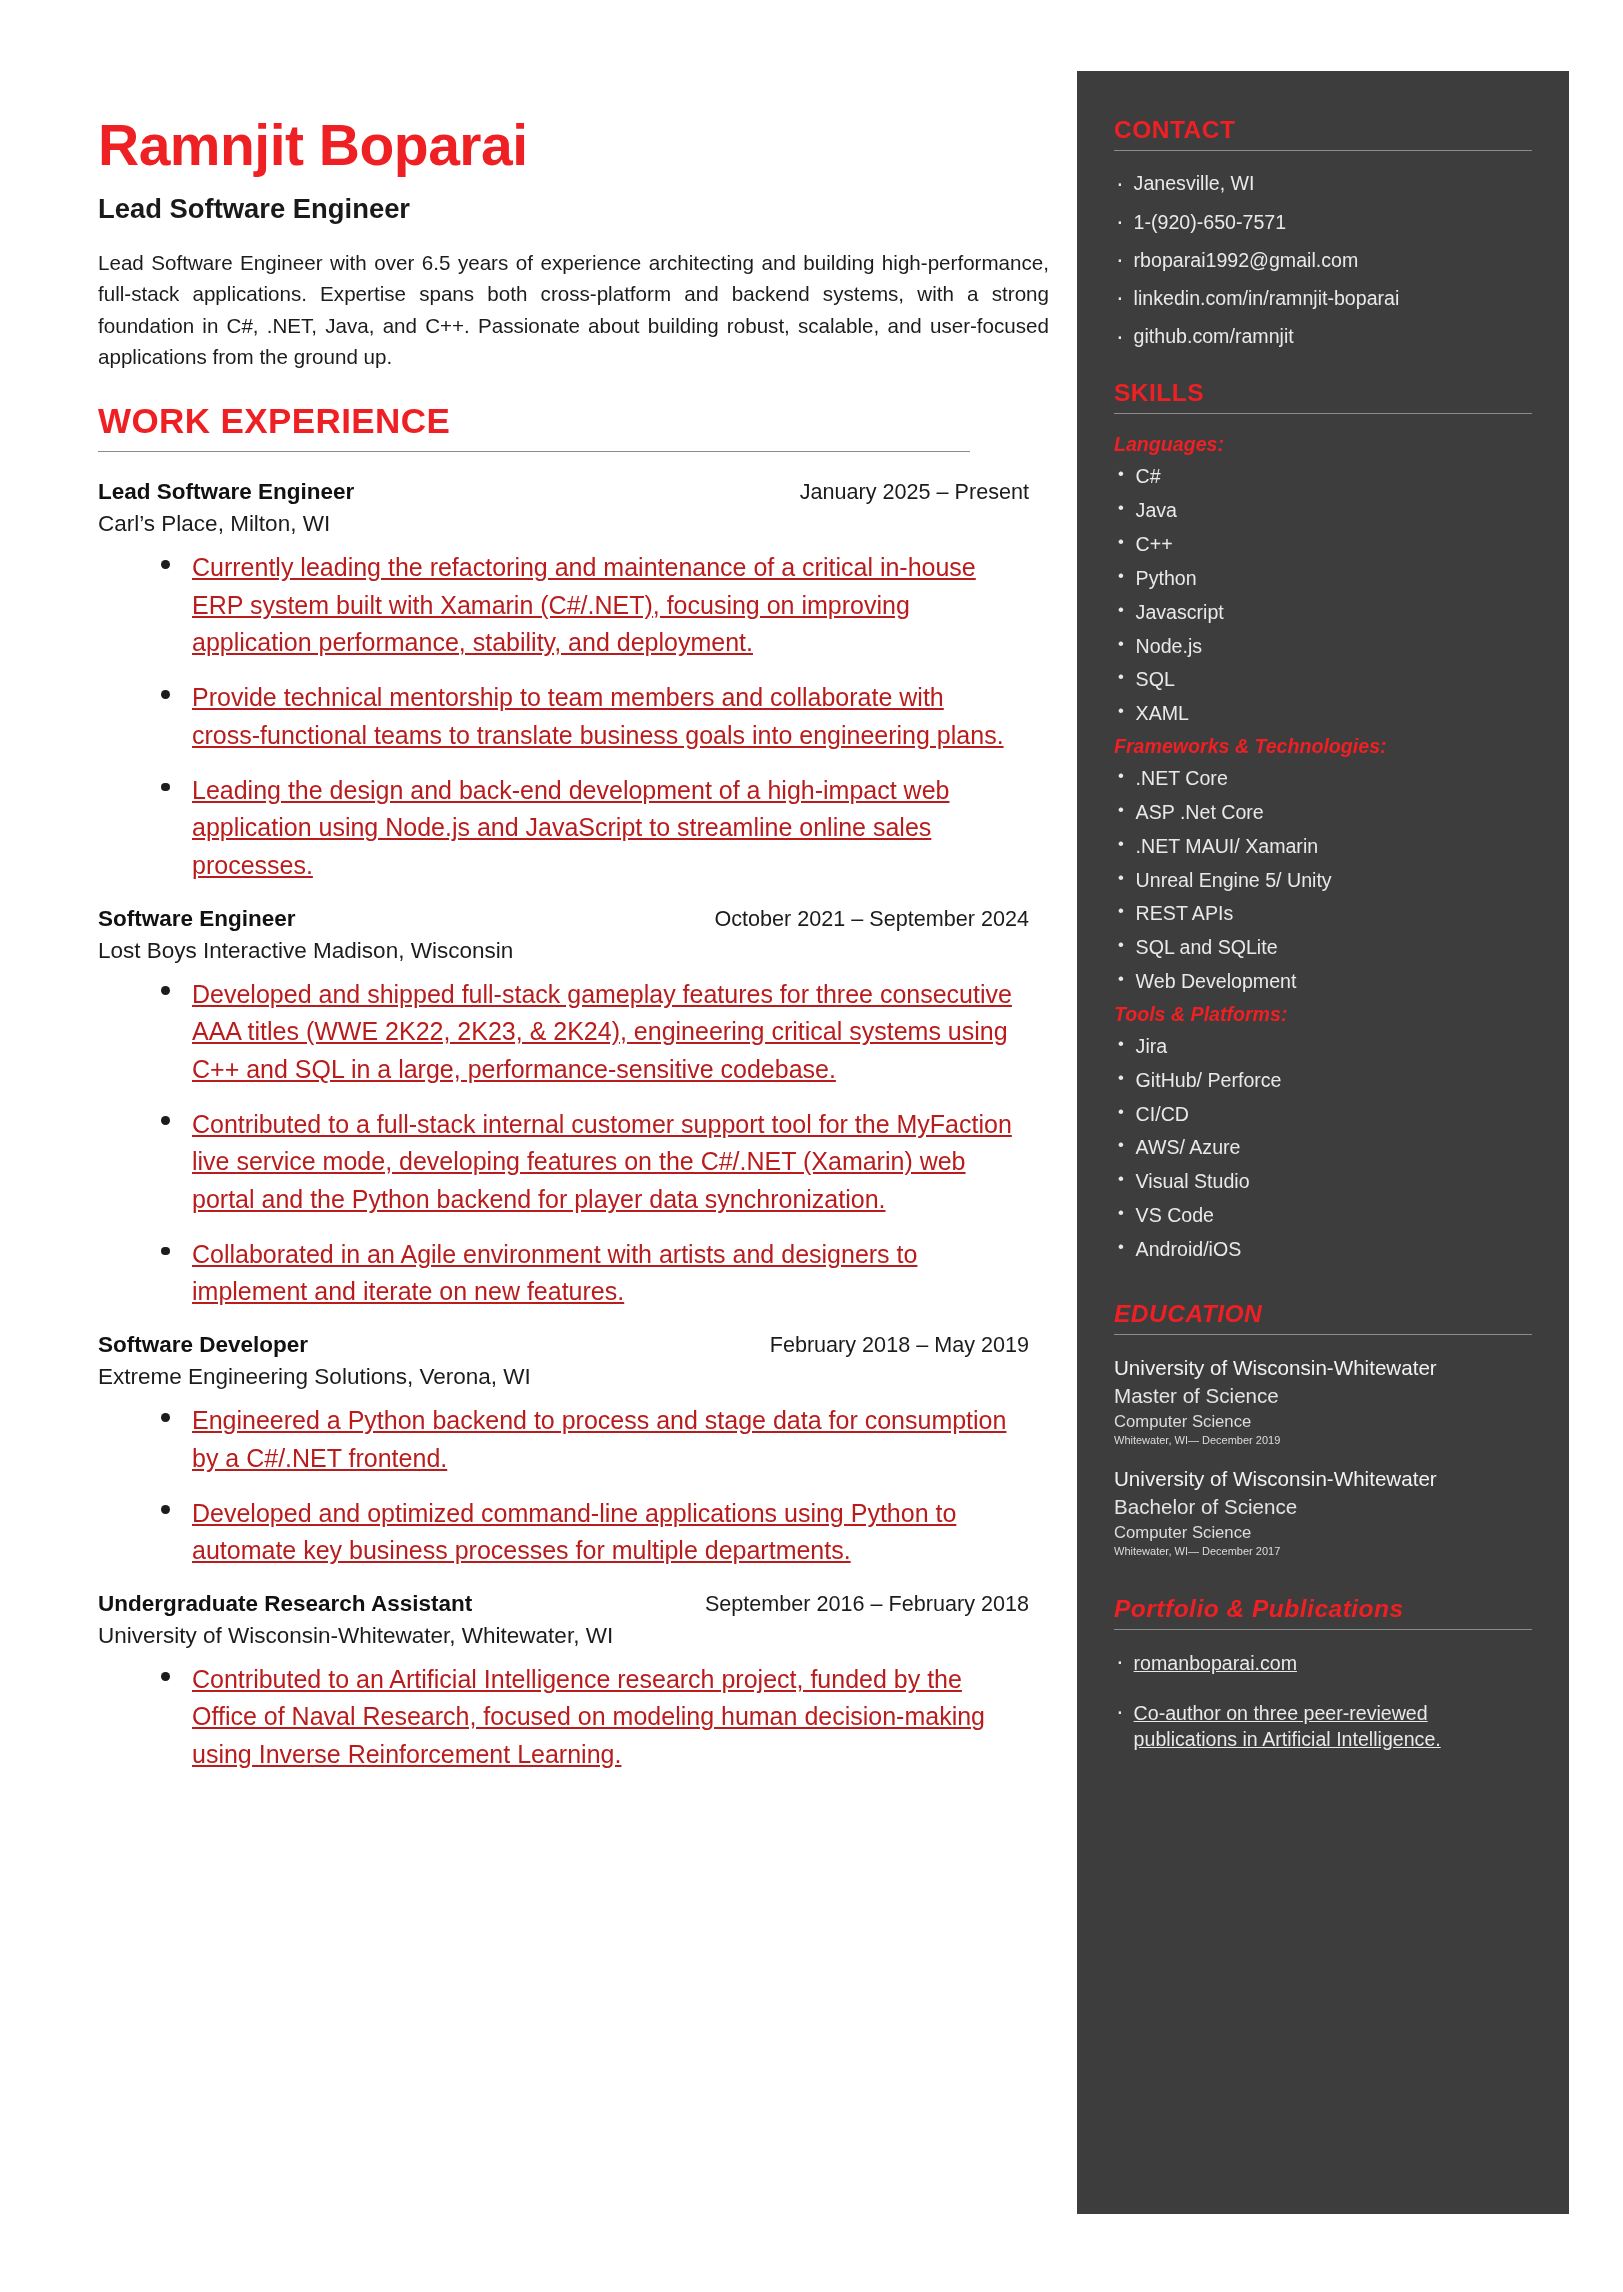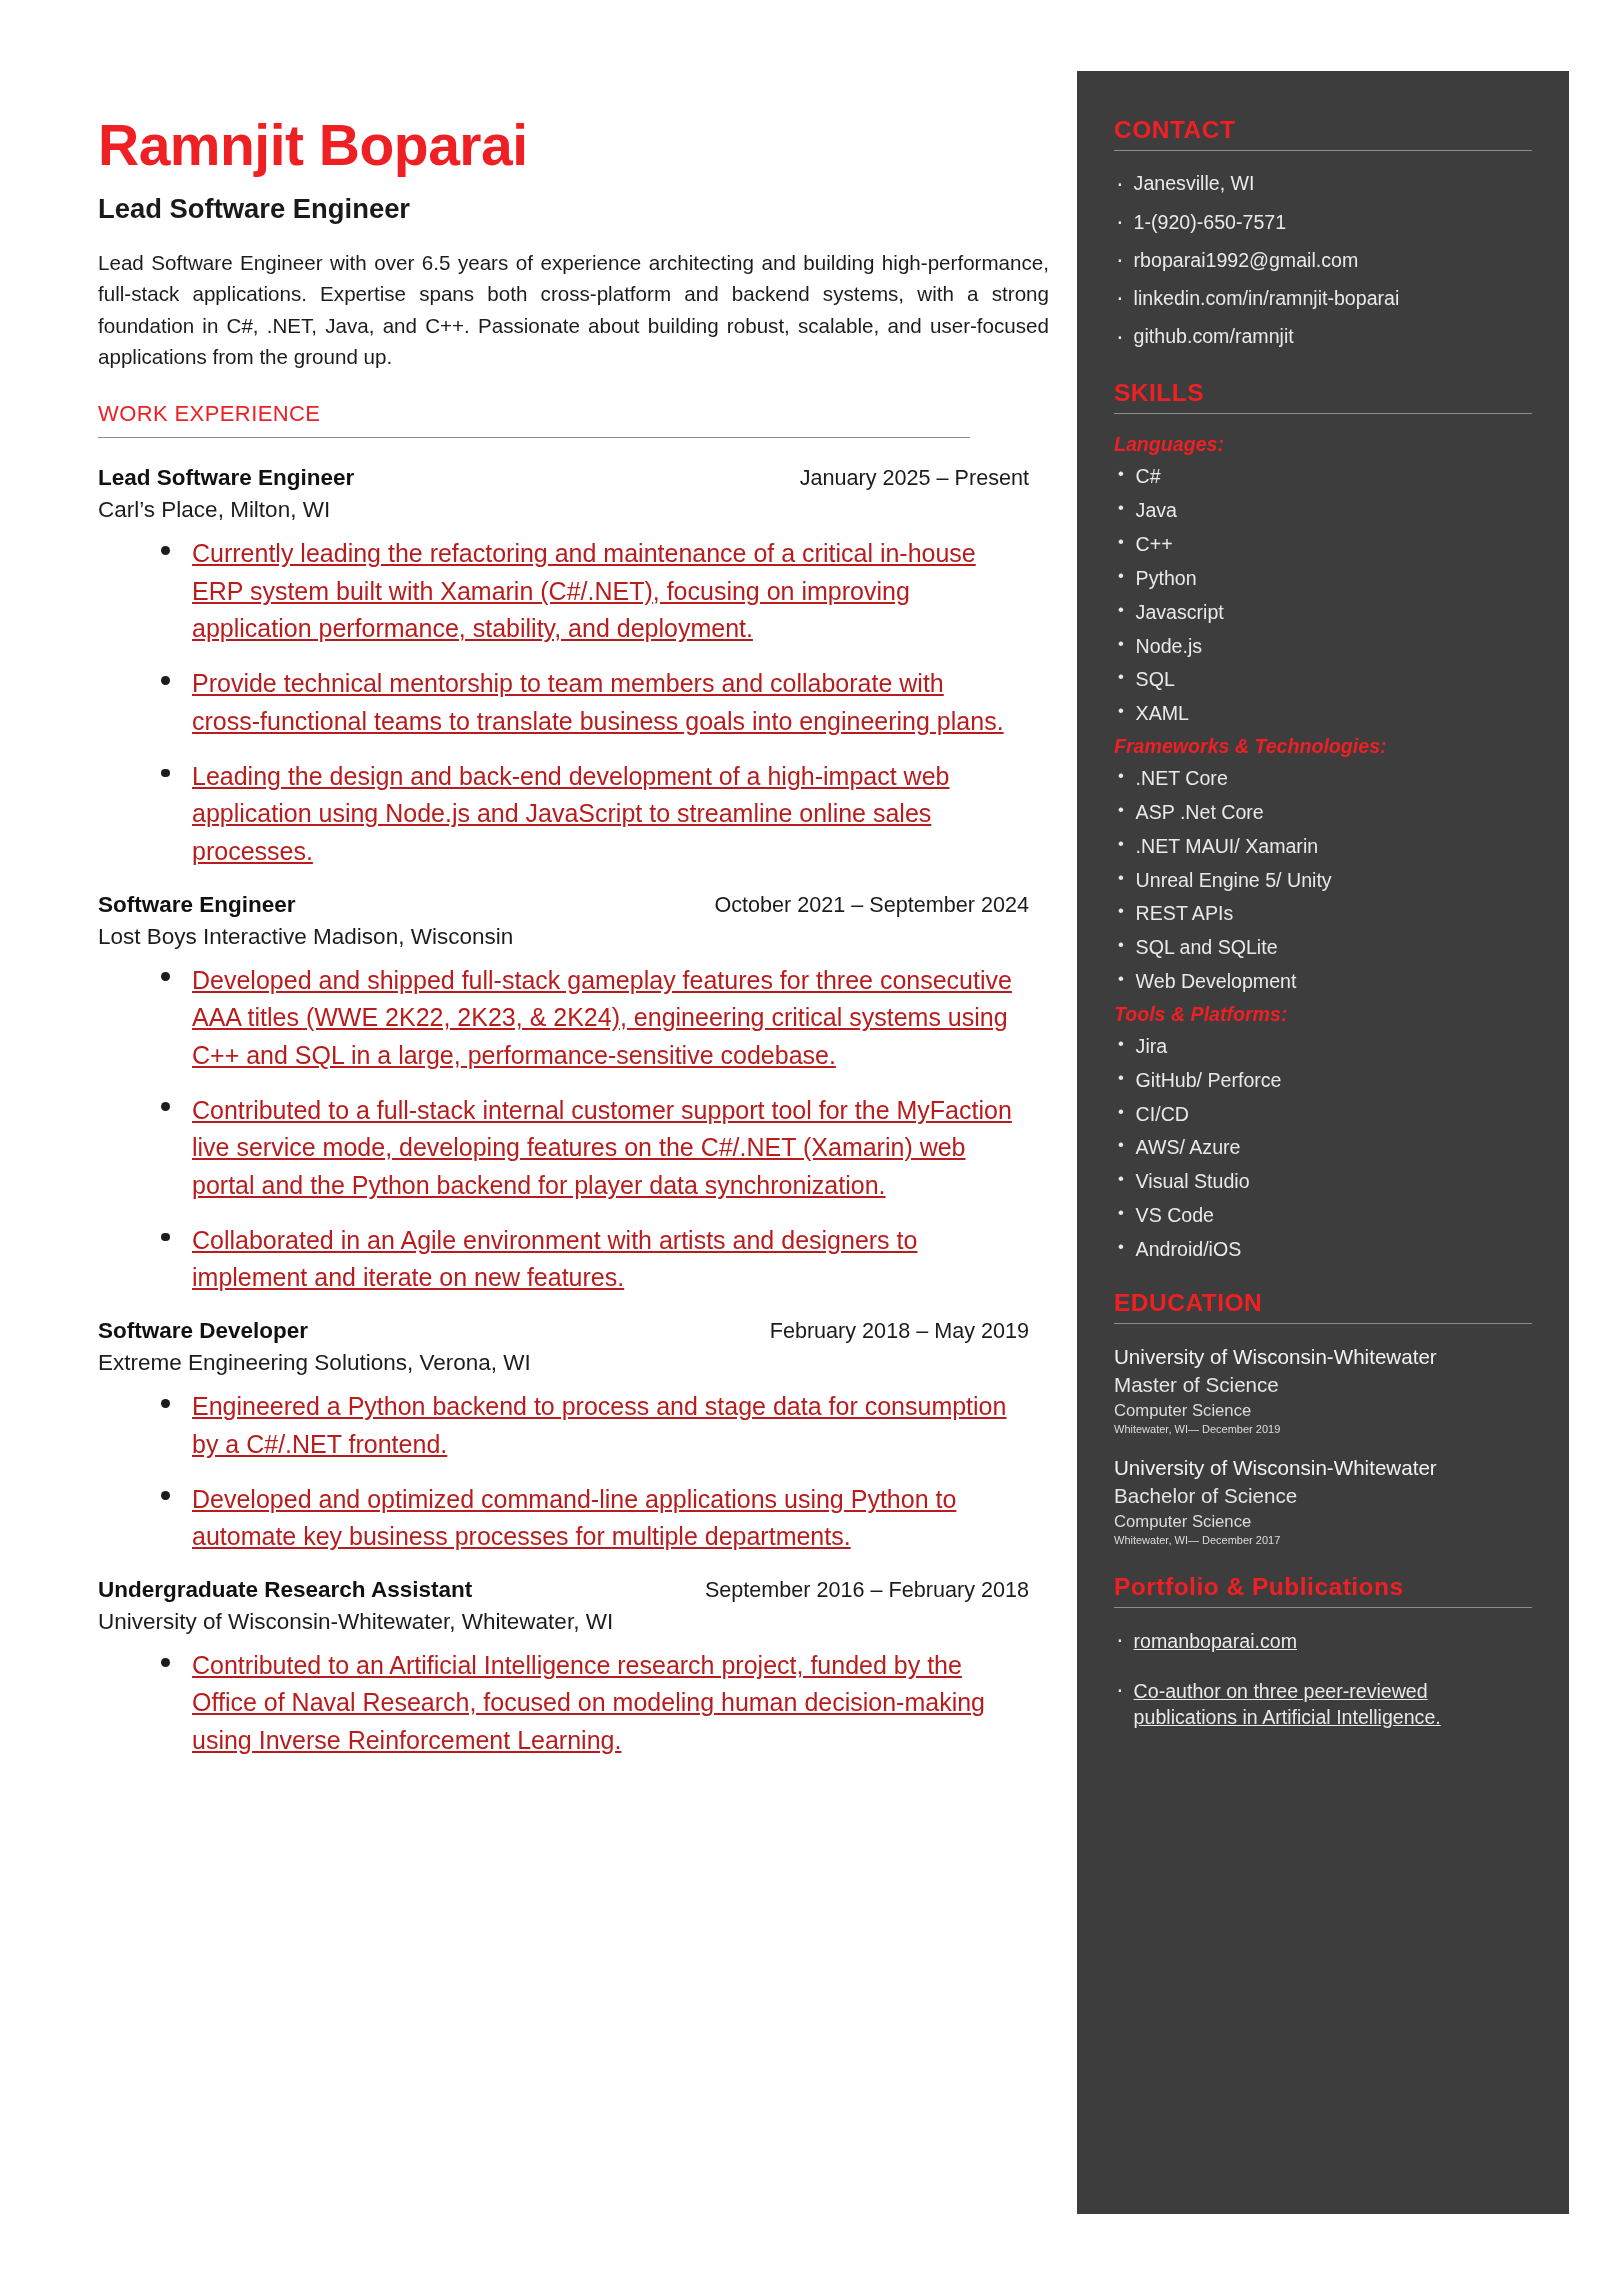--- a/index.html
+++ b/index.html
@@ -45,22 +45,22 @@
     margin: 0 0 21.6px 0;
   }
   .summary {
     font-size: 20.6px;
     line-height: 1.52;
     text-align: justify;
     color: #1c1c1c;
     margin: 0 0 29px 0;
   }
   .section-title {
-    font-size: 22px;
-    font-weight: normal;
+    font-size: 35px;
+    font-weight: bold;
     color: #ef2024;
     letter-spacing: 0.4px;
     margin: 0 0 9.8px 0;
   }
   .rule {
     border: none;
     border-top: 1px solid #8a8a8a;
     margin: 0 0 27.4px 0;
     width: 872px;
   }
@@ -216,21 +216,21 @@
     line-height: 1.35;
     text-decoration: underline;
   }
   .port-item:before {
     content: "\00B7";
     position: absolute;
     left: 2px;
     top: -3.9px;
     font-size: 23.5px;
   }
-  .mt28 { margin-top: 27px; }
+  .mt28 { margin-top: 38px; font-style: italic; }
 </style>
 </head>
 <body>
 
 <div class="page">
 
   <div class="left">
     <h1 class="name">Ramnjit Boparai</h1>
     <div class="headline">Lead Software Engineer</div>
     <p class="summary">Lead Software Engineer with over 6.5 years of experience architecting and building high-performance, full-stack applications. Expertise spans both cross-platform and backend systems, with a strong foundation in C#, .NET, Java, and C++. Passionate about building robust, scalable, and user-focused applications from the ground up.</p>

